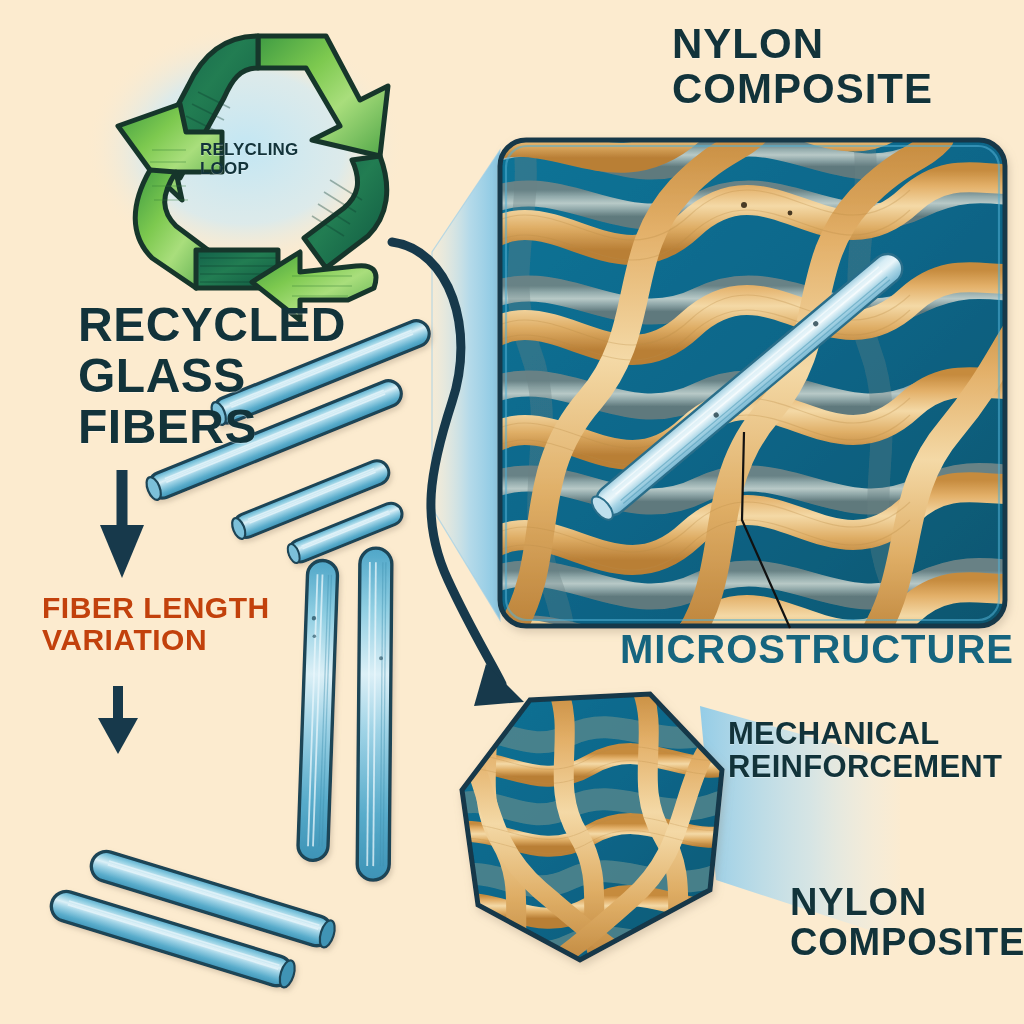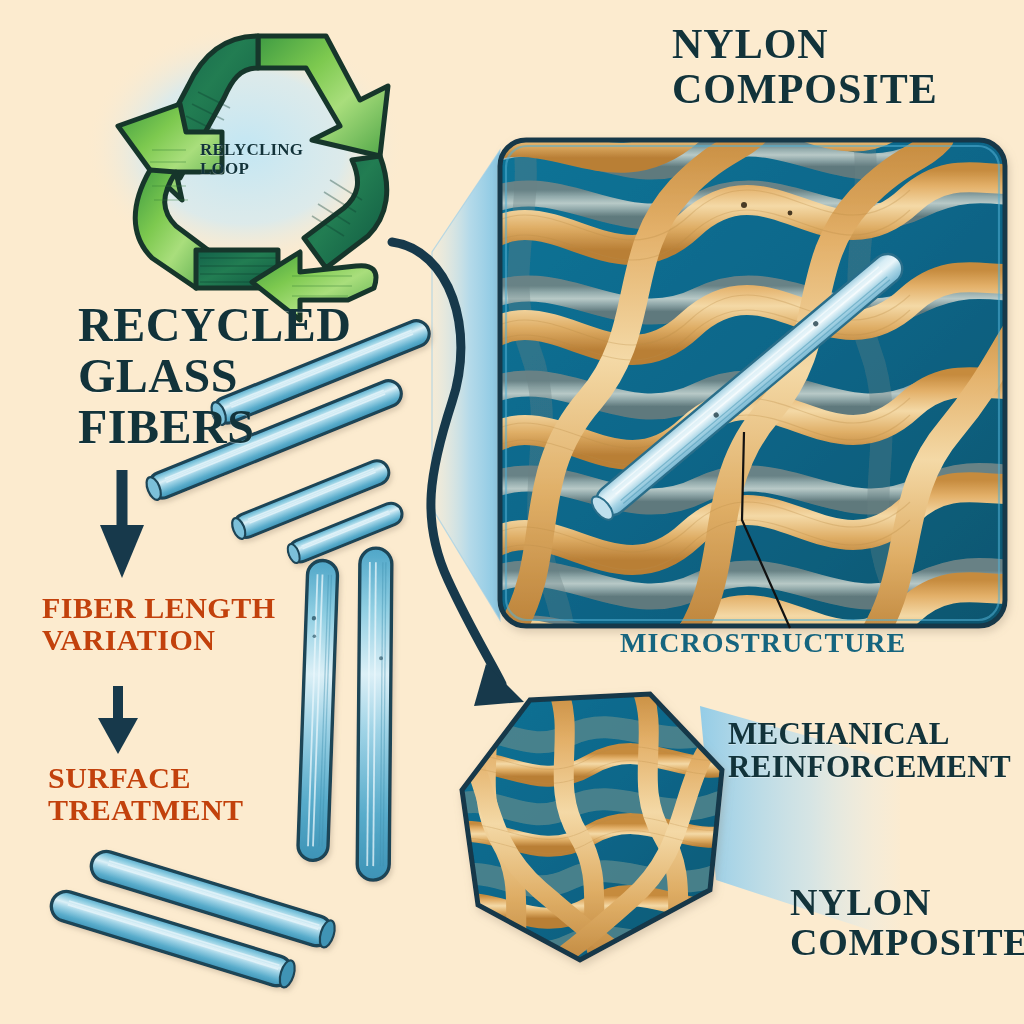--- a/index.html
+++ b/index.html
@@ -7,38 +7,38 @@
     width:1024px;height:1024px;
     background:#FCEBCF;
     font-family:"Liberation Sans", sans-serif;
     overflow:hidden;
   }
   #stage{position:relative;width:1024px;height:1024px;overflow:hidden;background:#FCEBCF;}
   .abs{position:absolute;}
   svg{display:block;}
   .lbl{
     position:absolute;
-    font-family:Liberation Serif, serif;
+    font-family:Liberation Sans, sans-serif;
     font-weight:bold;
     letter-spacing:0.5px;
     line-height:1.06;
     white-space:pre-line;
     text-transform:uppercase;
     user-select:none;
   }
   .lbl-dark{color:#12333A;text-shadow:0 1px 0 rgba(255,255,255,.35);}
   .lbl-red{color:#c2410c;}
   .lbl-teal{color:#16657F;}
   .title-nylon{
     left:672px;top:22px;font-size:42px;letter-spacing:1px;
   }
   .lbl-rgf{left:78px;top:300px;font-size:48px;letter-spacing:0.5px;}
   .lbl-flv{left:42px;top:592px;font-size:30px;letter-spacing:0.5px;}
   .lbl-st{left:48px;top:762px;font-size:30px;letter-spacing:0.5px;}
-  .lbl-micro{left:620px;top:628px;font-size:28px;letter-spacing:1px;}
+  .lbl-micro{left:620px;top:628px;font-size:40px;letter-spacing:1px;}
   .lbl-mech{left:728px;top:718px;font-size:31px;letter-spacing:0.3px;}
   .lbl-nyl2{left:790px;top:882px;font-size:38px;letter-spacing:0.8px;}
 </style>
 </head>
 <body>
 
 <div id="stage">
 
   <svg class="abs" style="left:0;top:0;" width="1024" height="1024" viewBox="0 0 1024 1024">
     <defs>
@@ -398,22 +398,20 @@
   <div class="lbl lbl-dark title-nylon">NYLON
 COMPOSITE</div>
 
   <div class="lbl lbl-dark lbl-rgf">RECYCLED
 GLASS
 FIBERS</div>
 
   <div class="lbl lbl-red lbl-flv">FIBER LENGTH
 VARIATION</div>
 
-  <div class="lbl lbl-red lbl-st">SURFACE
-TREATMENT</div>
 
   <div class="lbl lbl-teal lbl-micro">MICROSTRUCTURE</div>
 
   <div class="lbl lbl-dark lbl-mech">MECHANICAL
 REINFORCEMENT</div>
 
   <div class="lbl lbl-dark lbl-nyl2">NYLON
 COMPOSITE</div>
 
   <div class="lbl lbl-dark" style="left:200px;top:140px;font-size:17px;text-align:left;line-height:1.12;letter-spacing:0.2px;">RELYCLING

